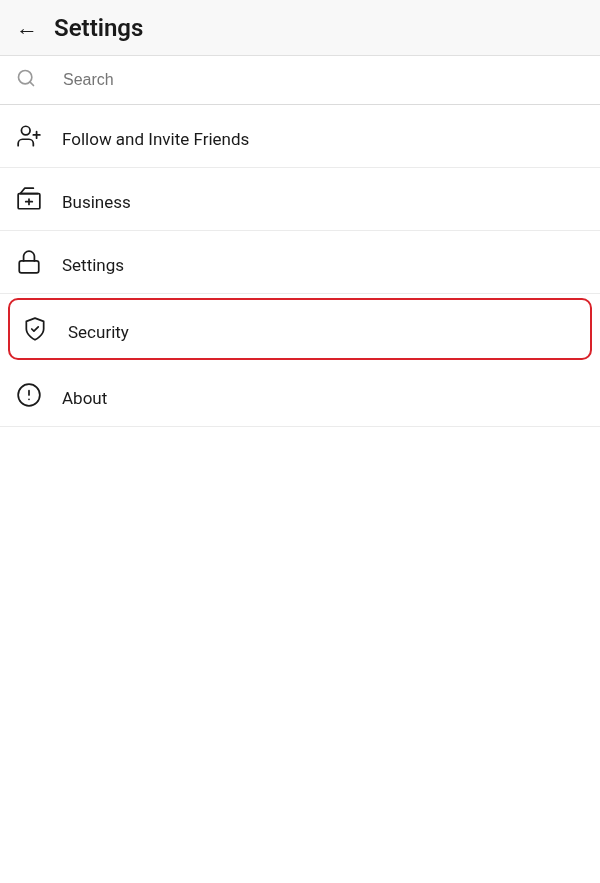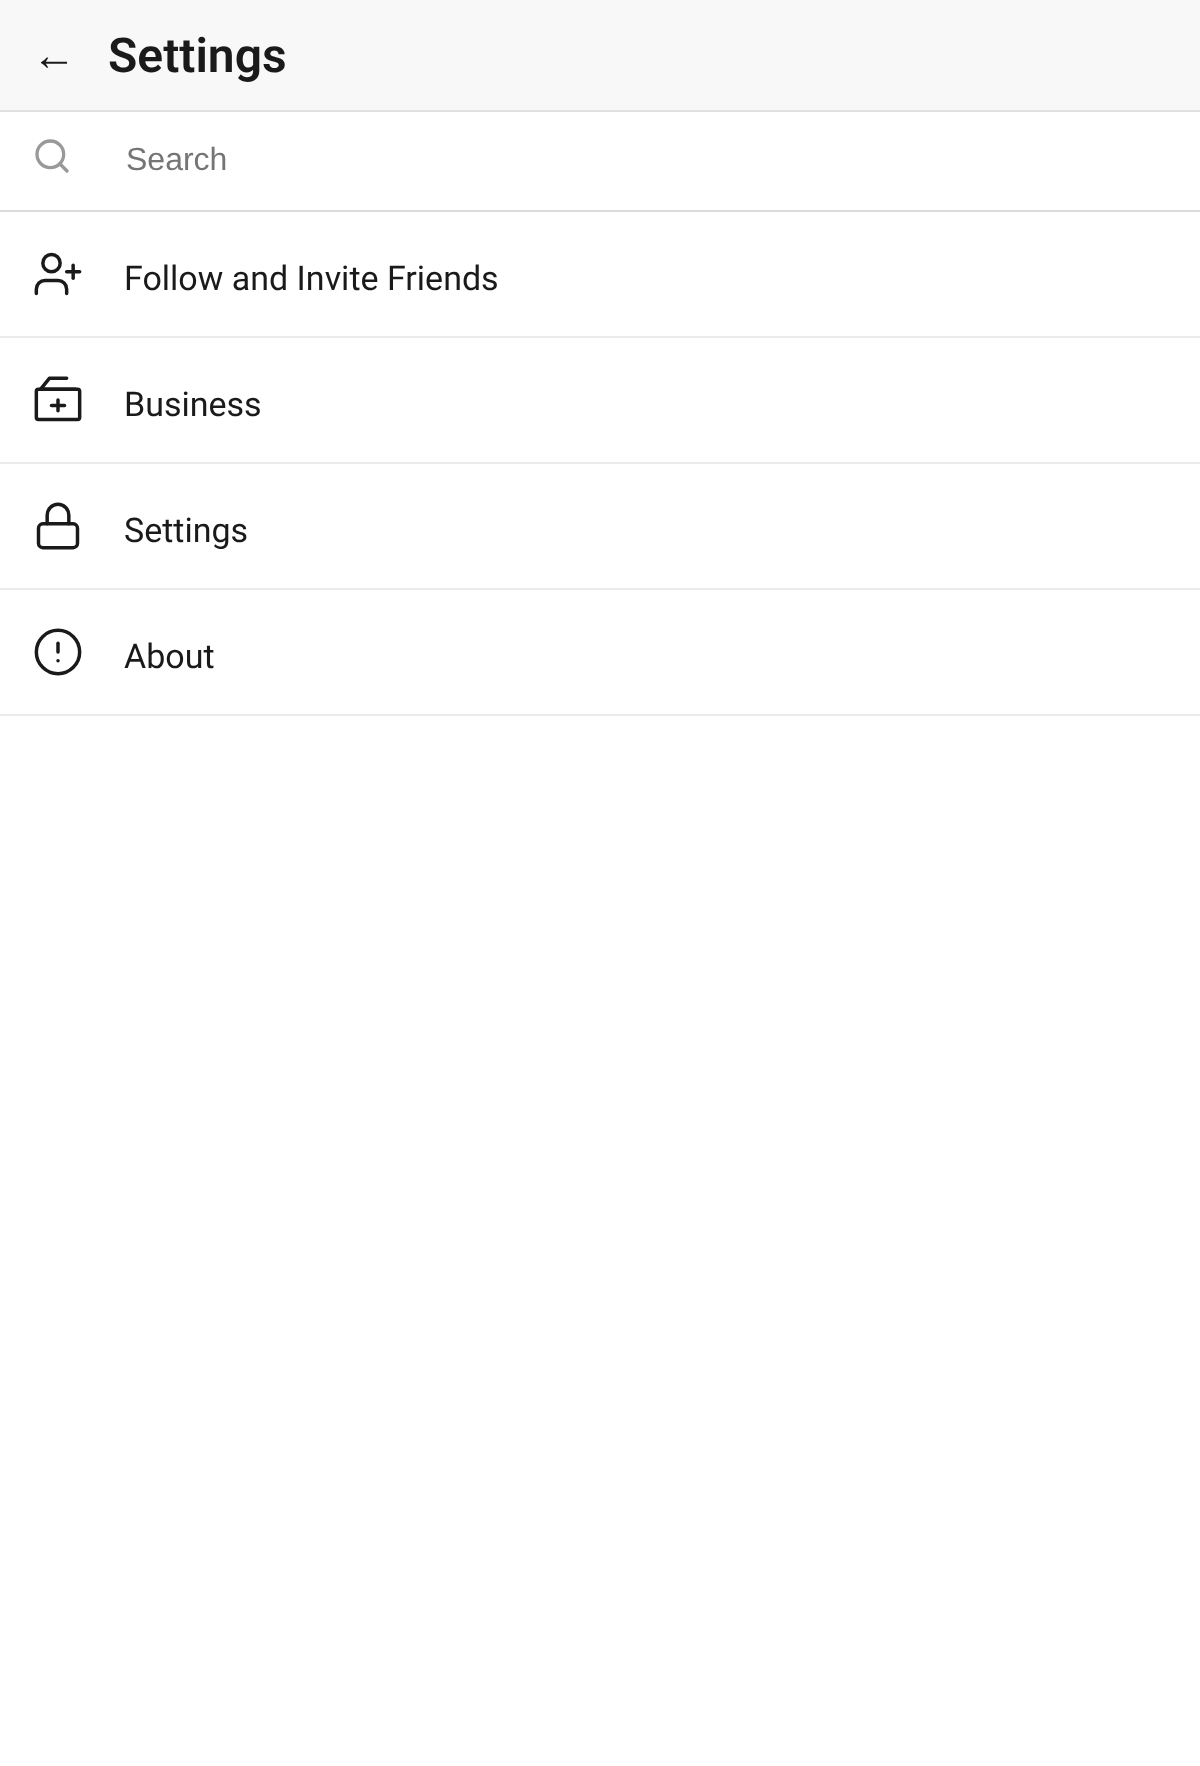--- a/index.html
+++ b/index.html
@@ -162,20 +162,29 @@
     </li>
     <li class="menu-item">
       <span class="icon-wrap">
         <svg viewBox="0 0 24 24">
           <rect x="3" y="11" width="18" height="11" rx="2" ry="2"></rect>
           <path d="M7 11V7a5 5 0 0 1 10 0v4"></path>
         </svg>
       </span>
       <span class="menu-label">Settings</span>
     </li>
+    <li class="menu-item active">
+      <span class="icon-wrap">
+        <svg viewBox="0 0 24 24">
+          <path d="M12 22s8-4 8-10V5l-8-3-8 3v7c0 6 8 10 8 10z"></path>
+          <polyline points="9 12 11 14 15 10"></polyline>
+        </svg>
+      </span>
+      <span class="menu-label">Security</span>
+    </li>
     <li class="menu-item">
       <span class="icon-wrap">
         <svg viewBox="0 0 24 24">
           <circle cx="12" cy="12" r="10"></circle>
           <line x1="12" y1="8" x2="12" y2="12"></line>
           <line x1="12" y1="16" x2="12.01" y2="16"></line>
         </svg>
       </span>
       <span class="menu-label">About</span>
     </li>

